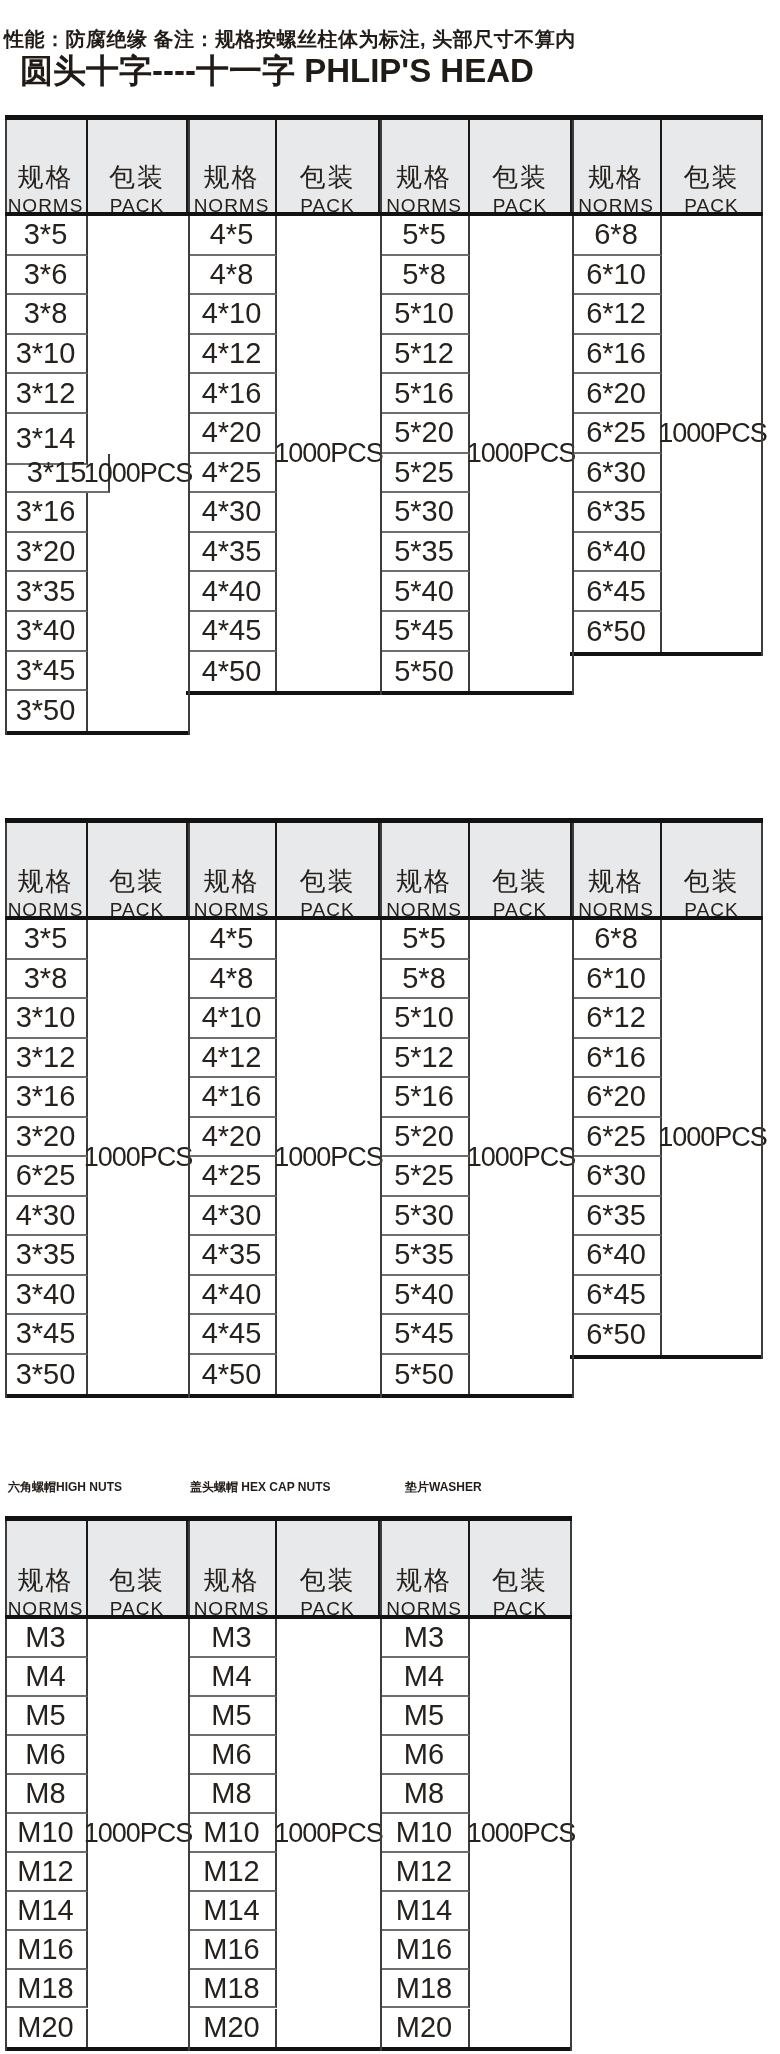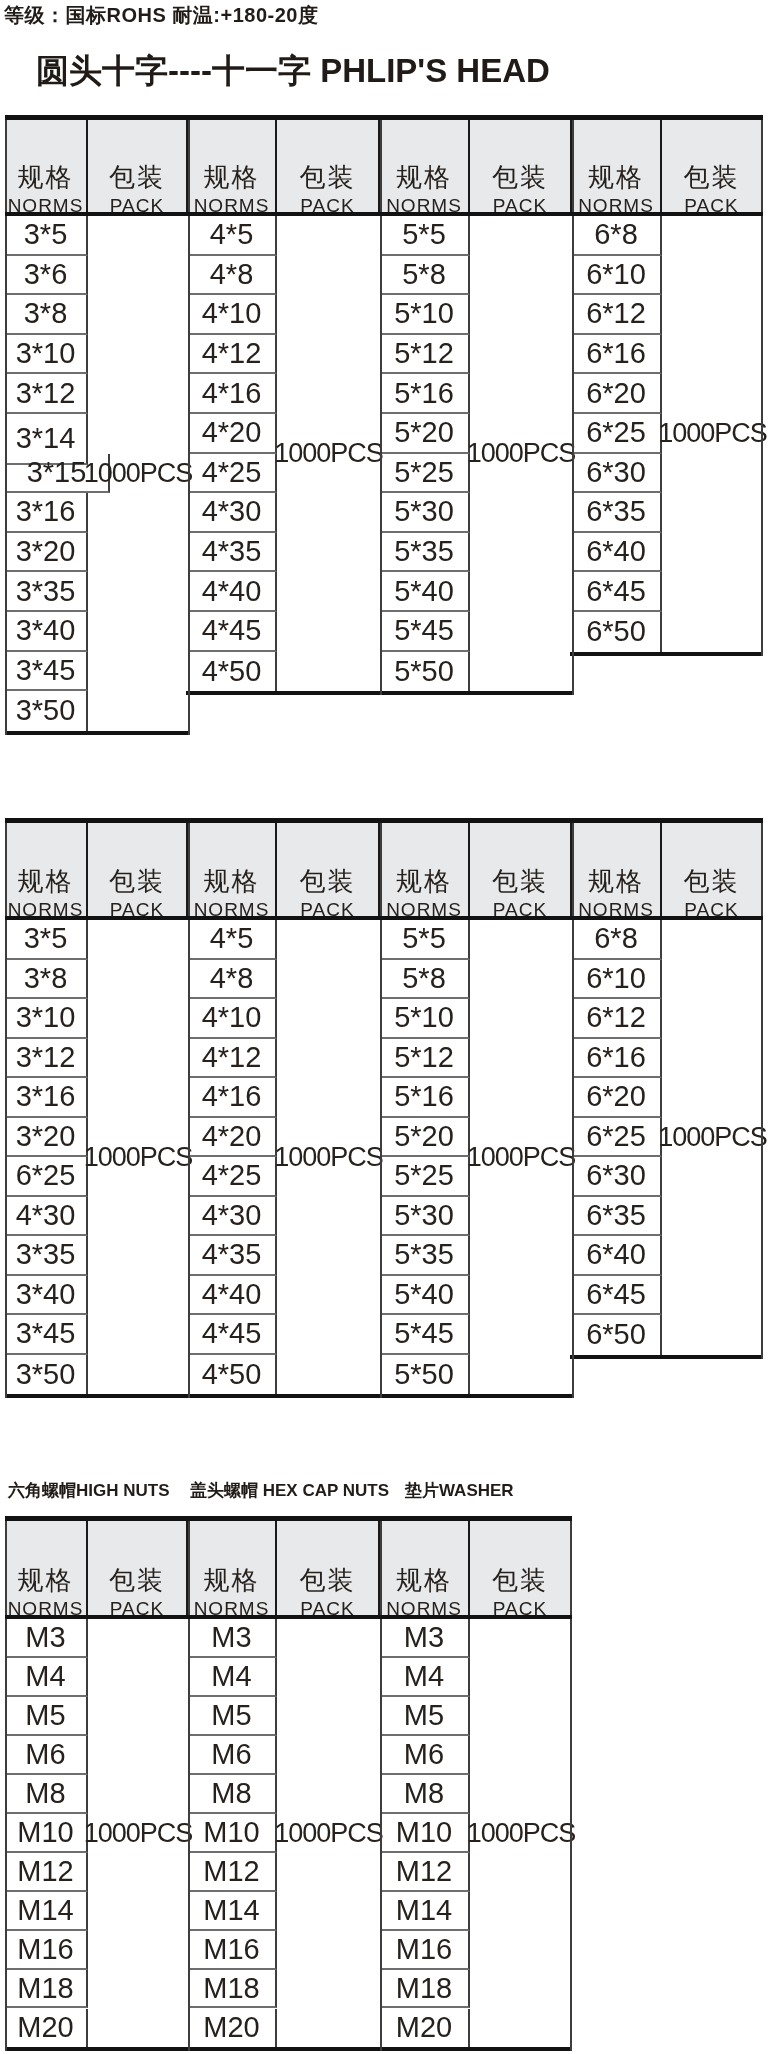--- a/index.html
+++ b/index.html
@@ -1,44 +1,44 @@
 <!DOCTYPE html>
 <html><head>
 <meta charset="utf-8">
 <style>
   html,body{margin:0;padding:0;background:#ffffff;}
   .page{position:relative;width:780px;height:2054px;background:#ffffff;overflow:hidden;
         font-family:"Liberation Sans","DejaVu Sans",sans-serif;color:#27211d;}
   .info-line{position:absolute;font-size:20px;font-weight:bold;letter-spacing:.5px;color:#221c18;white-space:nowrap;}
   .line1{left:4px;top:2px;}
   .line2{left:4px;top:26px;}
-  .sec-title{position:absolute;font-weight:bold;color:#211b17;white-space:nowrap;margin-left:16px;}
+  .sec-title{position:absolute;font-weight:bold;color:#211b17;white-space:nowrap;}
   .title1{left:20px;top:49px;font-size:33px;}
   .title2{left:12px;top:764px;font-size:32px;}
-  .t3{position:absolute;top:1479px;font-size:17px;font-weight:bold;color:#221c18;white-space:nowrap;}
+  .t3{position:absolute;top:1479px;font-size:12px;font-weight:bold;color:#221c18;white-space:nowrap;}
   .t3a{left:8px;} .t3b{left:190px;} .t3c{left:405px;}
   .table{position:absolute;}
   .hcell{position:absolute;box-sizing:border-box;background:#e7e9eb;
          border-right:2.5px solid #1a1a1a;
          display:flex;flex-direction:column;align-items:center;justify-content:flex-end;gap:3px;}
   .hz{font-size:26px;line-height:30px;letter-spacing:2px;color:#27211d;}
   .he{font-size:19px;line-height:21px;letter-spacing:1px;color:#27211d;}
   .dcell{position:absolute;box-sizing:border-box;border-right:2px solid #3d3d3d;
          display:flex;align-items:center;justify-content:center;font-size:29px;color:#27211d;}
   .rowsep{border-bottom:2px solid #6e6e6e;}
   .pcell{position:absolute;box-sizing:border-box;display:flex;align-items:center;justify-content:center;
          font-size:27px;letter-spacing:-1px;color:#27211d;white-space:nowrap;}
   .vline{position:absolute;background:#3d3d3d;}
   .thick{position:absolute;background:#121212;}
 </style>
 </head>
 <body>
 
 <div class="page">
-  <div class="info-line line1">等级：国标ROHS 耐温:+180-20度</div>
+  <div class="info-line line2">性能：防腐绝缘 备注：规格按螺丝柱体为标注, 头部尺寸不算内</div>
 
   <div class="sec-title title1">圆头十字----十一字 PHLIP'S HEAD</div>
   <div class="table" id="table0" style="left: 5px; top: 115px; width: 758px; height: 619.8px;">
       <div class="hcell" style="left: 0px; top: 0px; width: 83px; height: 101px;">
         <span class="hz">规格</span>
         <span class="he">NORMS</span>
       </div>
       <div class="hcell" style="left: 83px; top: 0px; width: 100px; height: 101px;">
         <span class="hz">包装</span>
         <span class="he">PACK</span>

